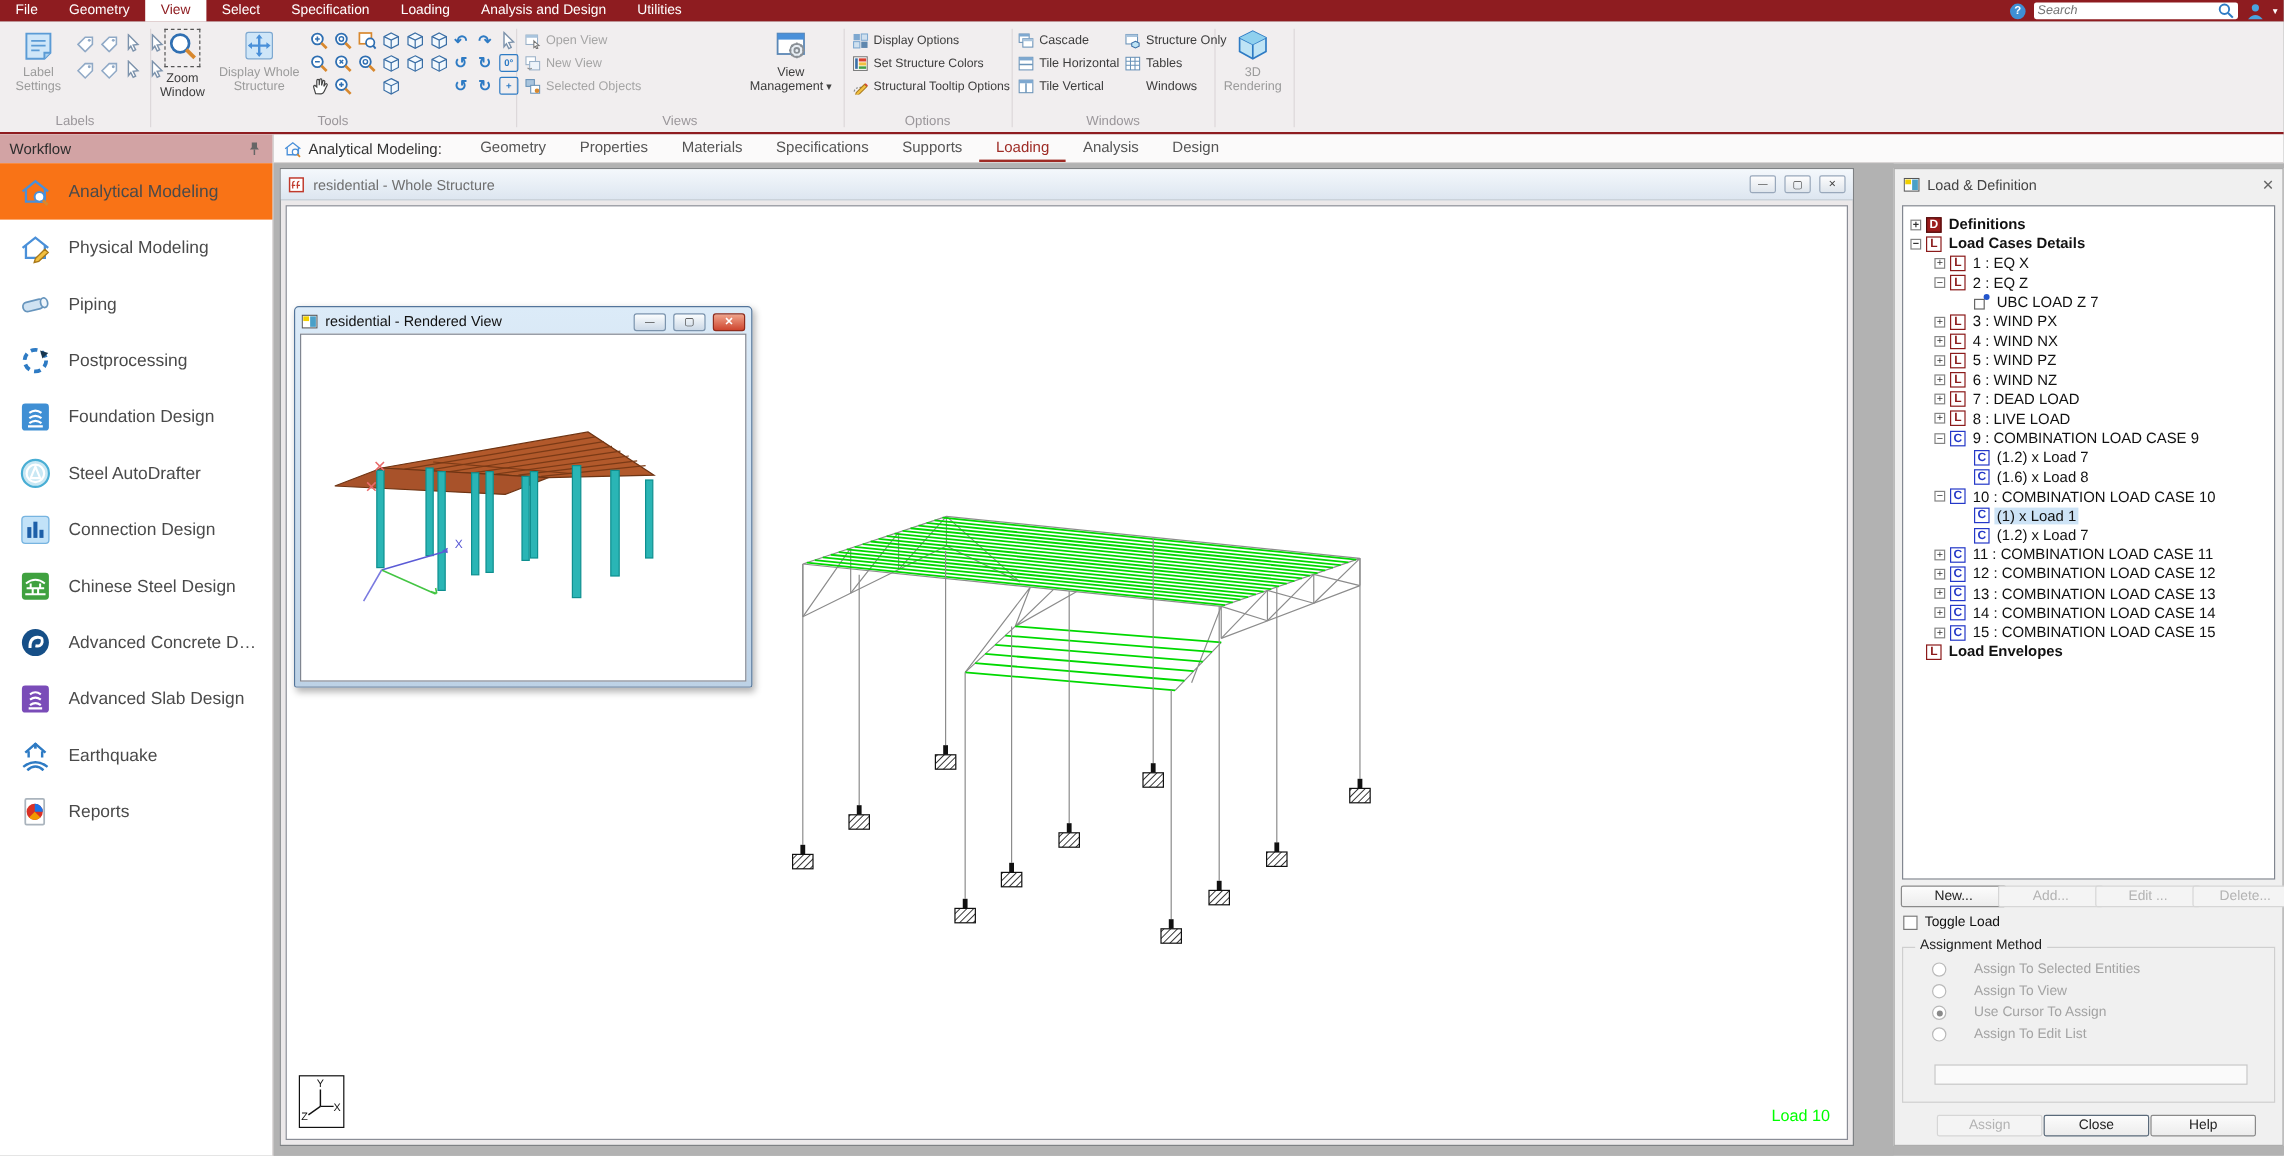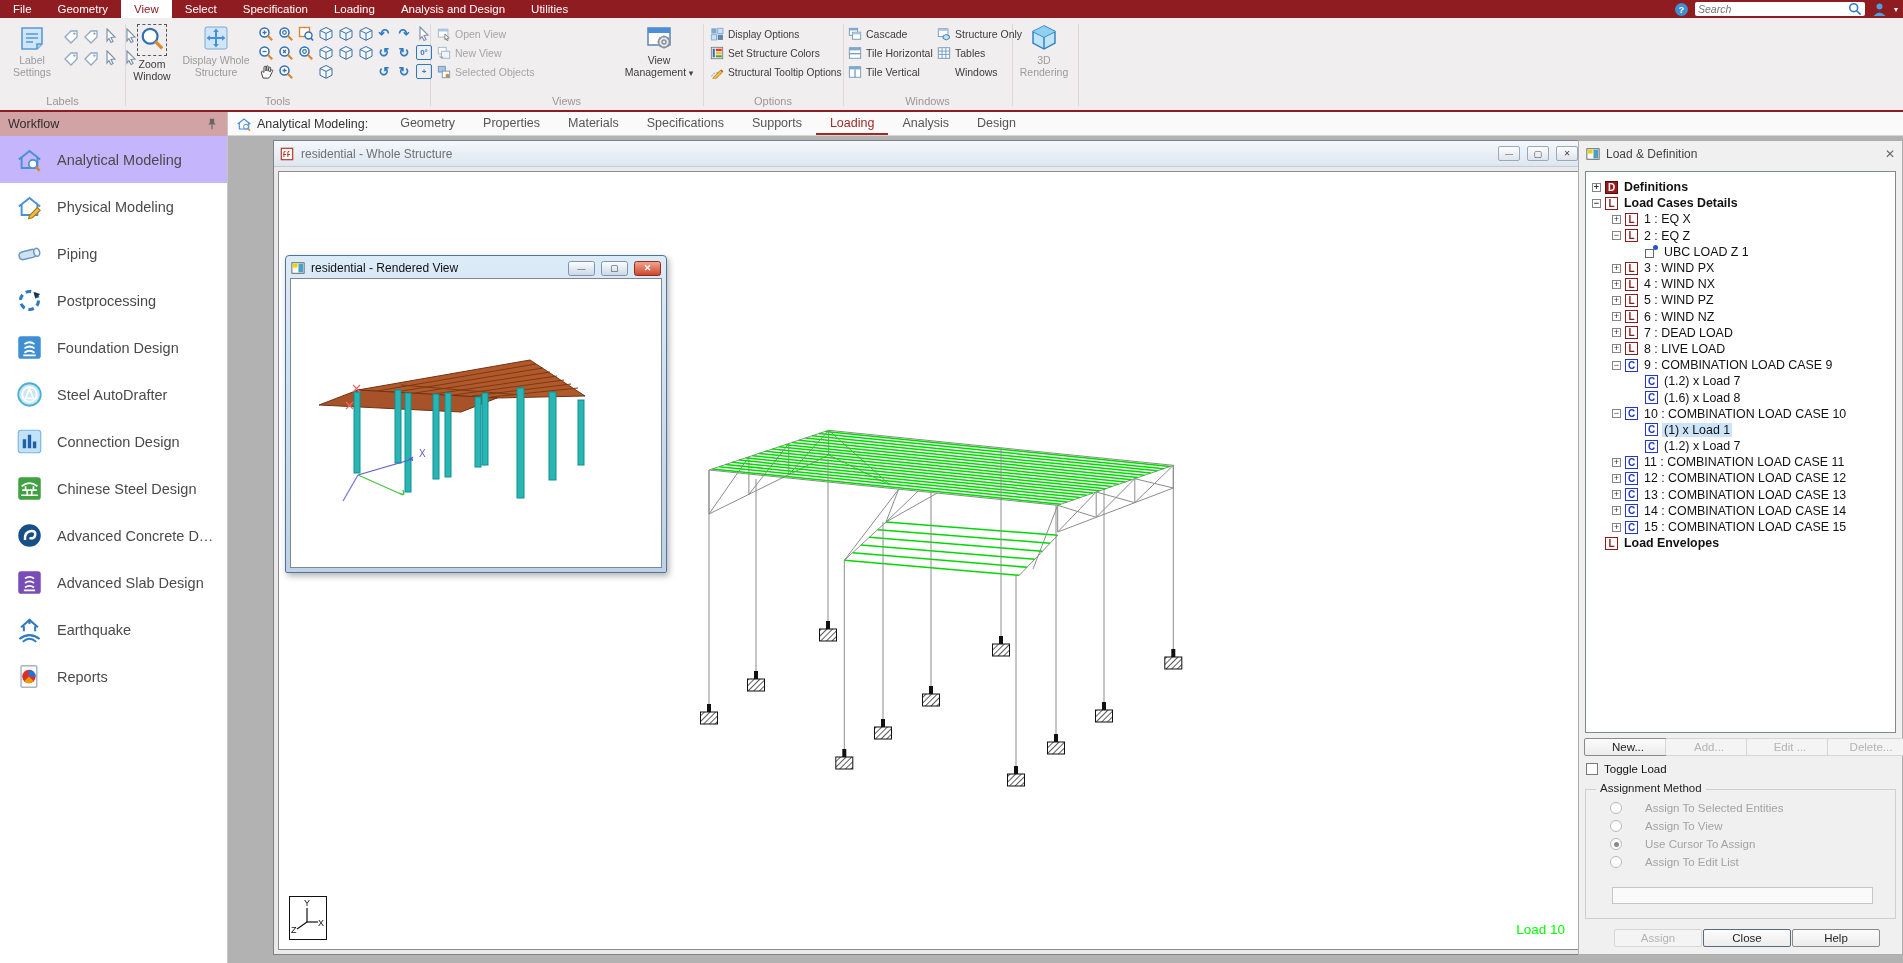--- a/index.html
+++ b/index.html
@@ -40,27 +40,27 @@
   .tab-prefix { display:flex; align-items:center; gap:5px; margin-left:8px; font-size:12.5px; color:#333; }
   .ctabs { display:flex; margin-left:18px; gap:0; }
   .ctab { font-size:12.5px; color:#555; padding:3px 14px; cursor:default; }
   .ctab.active { color:#9e2b25; border-bottom:2px solid #9e2b25; }
 
   
   .workflow { position:absolute; left:0; top:112px; width:228px; bottom:0; background:#fff; border-right:1px solid #c9c3c3; }
   .wf-header { height:24px; background:#d2a3a4; display:flex; align-items:center; padding:0 8px; font-size:12.5px; color:#2d2d2d; }
   .wf-header .spacer { flex:1; }
   .wf-item { height:47px; display:flex; align-items:center; gap:14px; padding-left:16px; cursor:default; }
-  .wf-item.active { background:#c4b5fd;text-align:right; }
+  .wf-item.active { background:#f97316;text-align:right; }
   .wf-ic { width:27px; height:27px; flex:0 0 27px; }
   .wf-label { font-size:14.5px; color:#4a4a4a; white-space:nowrap; overflow:hidden; text-overflow:ellipsis; padding-right:6px; }
 
   
   .mdi { position:absolute; left:228px; top:136px; width:1350px; bottom:0; background:#b2b2b2; }
-  .mainwin { position:absolute; left:5px; top:4px; width:1312px; height:815px; background:#ece9ea; border:1px solid #7e8184;margin-left:40px; }
+  .mainwin { position:absolute; left:5px; top:4px; width:1312px; height:815px; background:#ece9ea; border:1px solid #7e8184; }
   .mw-title { height:26px; background:linear-gradient(#f4f8fc,#dde6f0); display:flex; align-items:center; gap:7px; padding:0 6px; border-bottom:1px solid #c3ccd6; }
   .mw-title .t { font-size:12px; color:#6f6f6f; flex:1; }
   .winbtn { width:22px; height:15px; border:1px solid #99a8bb; border-radius:2px; background:linear-gradient(#fdfdfd,#dfe5ec);
     font-size:8px; color:#444; display:flex; align-items:center; justify-content:center; }
   .mw-body { position:absolute; left:4px; top:30px; right:4px; bottom:4px; background:#fff; border:1px solid #8a8d96; overflow:hidden; }
 
   
   .innerwin { position:absolute; left:6px; top:83px; width:382px; height:318px; border:1px solid #52749a; border-radius:4px 4px 2px 2px;
     background:linear-gradient(#dcebf8,#bdd2e6); padding:2px; box-shadow:2px 3px 6px rgba(0,0,0,.3); }
   .iw-title { height:20px; display:flex; align-items:center; gap:6px; padding:0 3px; }
@@ -882,21 +882,21 @@
         <span class="tlabel">1 : EQ X</span>
       </div>
       <div class="trow" style="padding-left: 26px;">
         <span class="exp">−</span>
         <span class="ticon ti-L"></span>
         <span class="tlabel">2 : EQ Z</span>
       </div>
       <div class="trow" style="padding-left: 46px;">
         <span class="exp"></span>
         <span class="ticon ti-ubc"></span>
-        <span class="tlabel">UBC LOAD Z 1</span>
+        <span class="tlabel">UBC LOAD Z 7</span>
       </div>
       <div class="trow" style="padding-left: 26px;">
         <span class="exp">+</span>
         <span class="ticon ti-L"></span>
         <span class="tlabel">3 : WIND PX</span>
       </div>
       <div class="trow" style="padding-left: 26px;">
         <span class="exp">+</span>
         <span class="ticon ti-L"></span>
         <span class="tlabel">4 : WIND NX</span>

